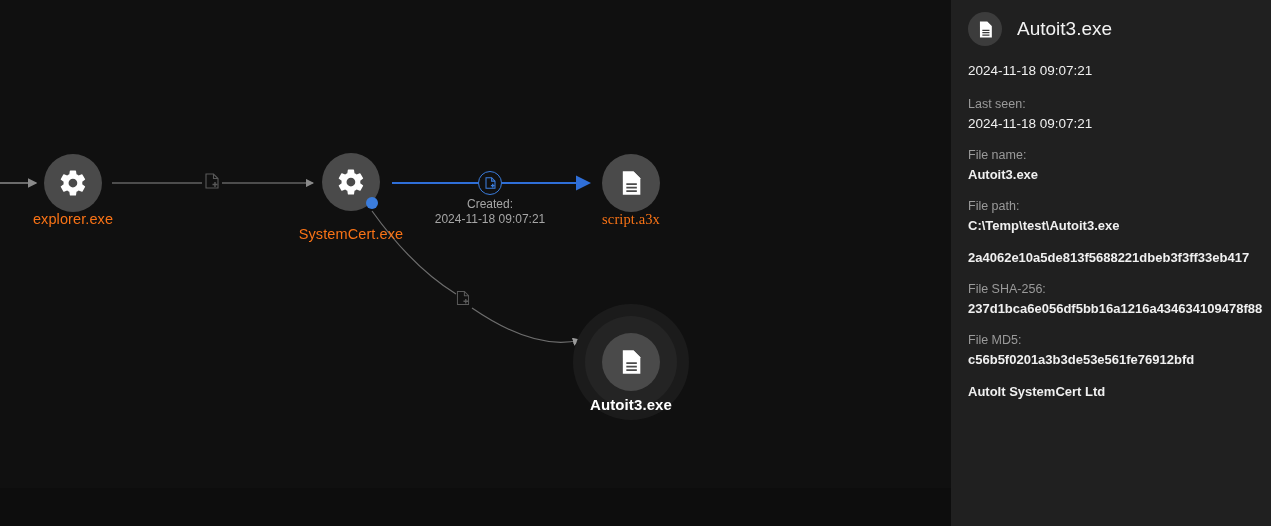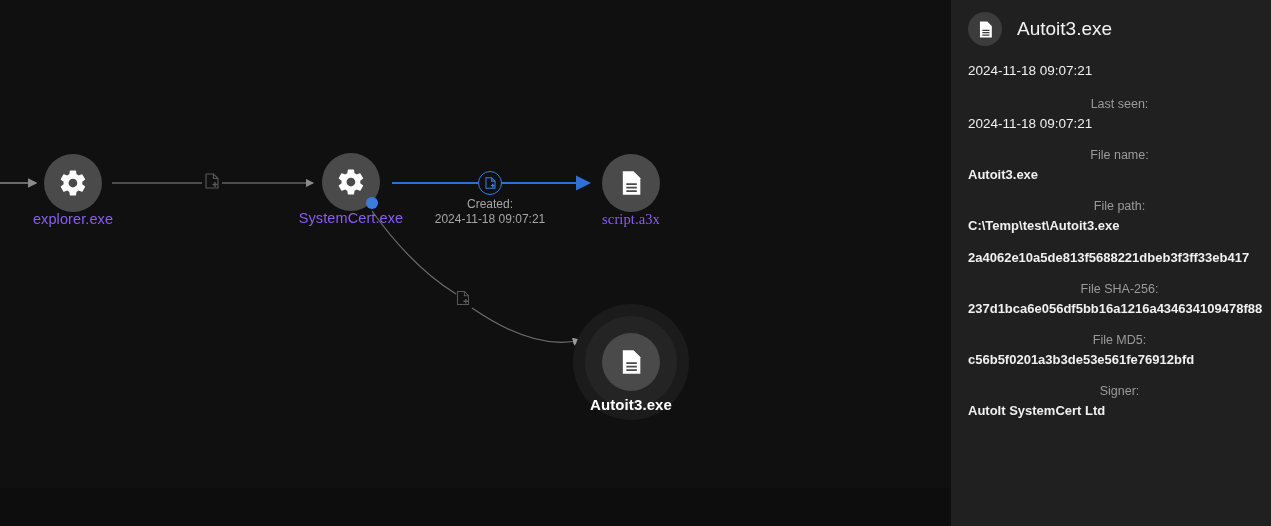--- a/index.html
+++ b/index.html
@@ -61,21 +61,21 @@
     display: flex;
     align-items: center;
     justify-content: center;
   }
   .node-circle svg { display: block; }
   .node-label {
     position: absolute;
     transform: translate(-50%, 0);
     white-space: nowrap;
     font-size: 14.5px;
-    color: #8b5cf6;
+    color: #f97316;
     letter-spacing: 0.1px;
   }
   .node-label.selected {
     color: #ffffff;
     font-weight: bold;
     font-size: 15px;
   }
   .node-badge {
     position: absolute;
     width: 12px; height: 12px;
@@ -146,21 +146,20 @@
     padding: 17px 0 0 17px;
   }
   .field {
     margin-bottom: 17px;
   }
   .field-label {
     font-size: 12.5px;
     color: #9a9a9a;
     margin-bottom: 5px;
     white-space: nowrap;
-    text-align: center;
   }
   .field-value {
     font-size: 13px;
     color: #f0f0f0;
     font-weight: bold;
     white-space: nowrap;
   }
   .field-value.plain {
     font-weight: normal;
     font-size: 13.5px;
@@ -241,21 +240,21 @@
 
   <div class="node" style="left:351px; top:182px;">
     <div class="node-circle">
       <span>
         <svg width="30" height="30" viewBox="0 0 24 24" fill="#ffffff">
           <path d="M19.4,13a7.5,7.5 0 0,0 0-2l2.1-1.6a0.5,0.5 0 0,0 0.12-0.64l-2-3.46a0.5,0.5 0 0,0-0.6-0.22l-2.49,1a7.3,7.3 0 0,0-1.73-1l-0.38-2.65A0.5,0.5 0 0,0 13.93,2h-4a0.5,0.5 0 0,0-0.49,0.42L9.07,5.07a7.3,7.3 0 0,0-1.73,1l-2.49-1a0.5,0.5 0 0,0-0.6,0.22l-2,3.46a0.5,0.5 0 0,0 0.12,0.64L4.5,11a7.5,7.5 0 0,0 0,2L2.37,14.6a0.5,0.5 0 0,0-0.12,0.64l2,3.46a0.5,0.5 0 0,0 0.6,0.22l2.49-1a7.3,7.3 0 0,0 1.73,1l0.38,2.65a0.5,0.5 0 0,0 0.49,0.42h4a0.5,0.5 0 0,0 0.49-0.42l0.38-2.65a7.3,7.3 0 0,0 1.73-1l2.49,1a0.5,0.5 0 0,0 0.6-0.22l2-3.46a0.5,0.5 0 0,0-0.12-0.64ZM11.93,15.5A3.5,3.5 0 1,1 15.43,12 3.5,3.5 0 0,1 11.93,15.5Z"></path>
         </svg>
       </span>
     </div>
     <div class="node-badge" style="left:21px; top:21px;"></div>
-    <div class="node-label" style="left:0px; top:28px;">SystemCert.exe</div>
+    <div class="node-label" style="left:0px; top:44px;">SystemCert.exe</div>
   </div>
 
   <div class="node" style="left:631px; top:183px;">
     <div class="node-circle">
       <span>
         <svg width="28" height="28" viewBox="0 0 24 24" fill="#ffffff">
           <path d="M5,2 H14 L20,8 V22 H5 Z"></path>
           <path d="M14,2 V8 H20 Z" fill="#ffffff"></path>
           <path d="M8,13 H17 M8,16 H17 M8,19 H17" stroke="#4a4a4a" stroke-width="1.6"></path>
         </svg>
@@ -323,18 +322,17 @@
       <div class="field-label">File SHA-256:</div>
       <div class="field-value">237d1bca6e056df5bb16a1216a434634109478f88</div>
     </div>
 
     <div class="field">
       <div class="field-label">File MD5:</div>
       <div class="field-value">c56b5f0201a3b3de53e561fe76912bfd</div>
     </div>
 
     <div class="field">
-      <div class="field-label">Signer:</div>
       <div class="field-value">AutoIt SystemCert Ltd</div>
     </div>
 
   </div>
 </div>
 
 </body></html>

